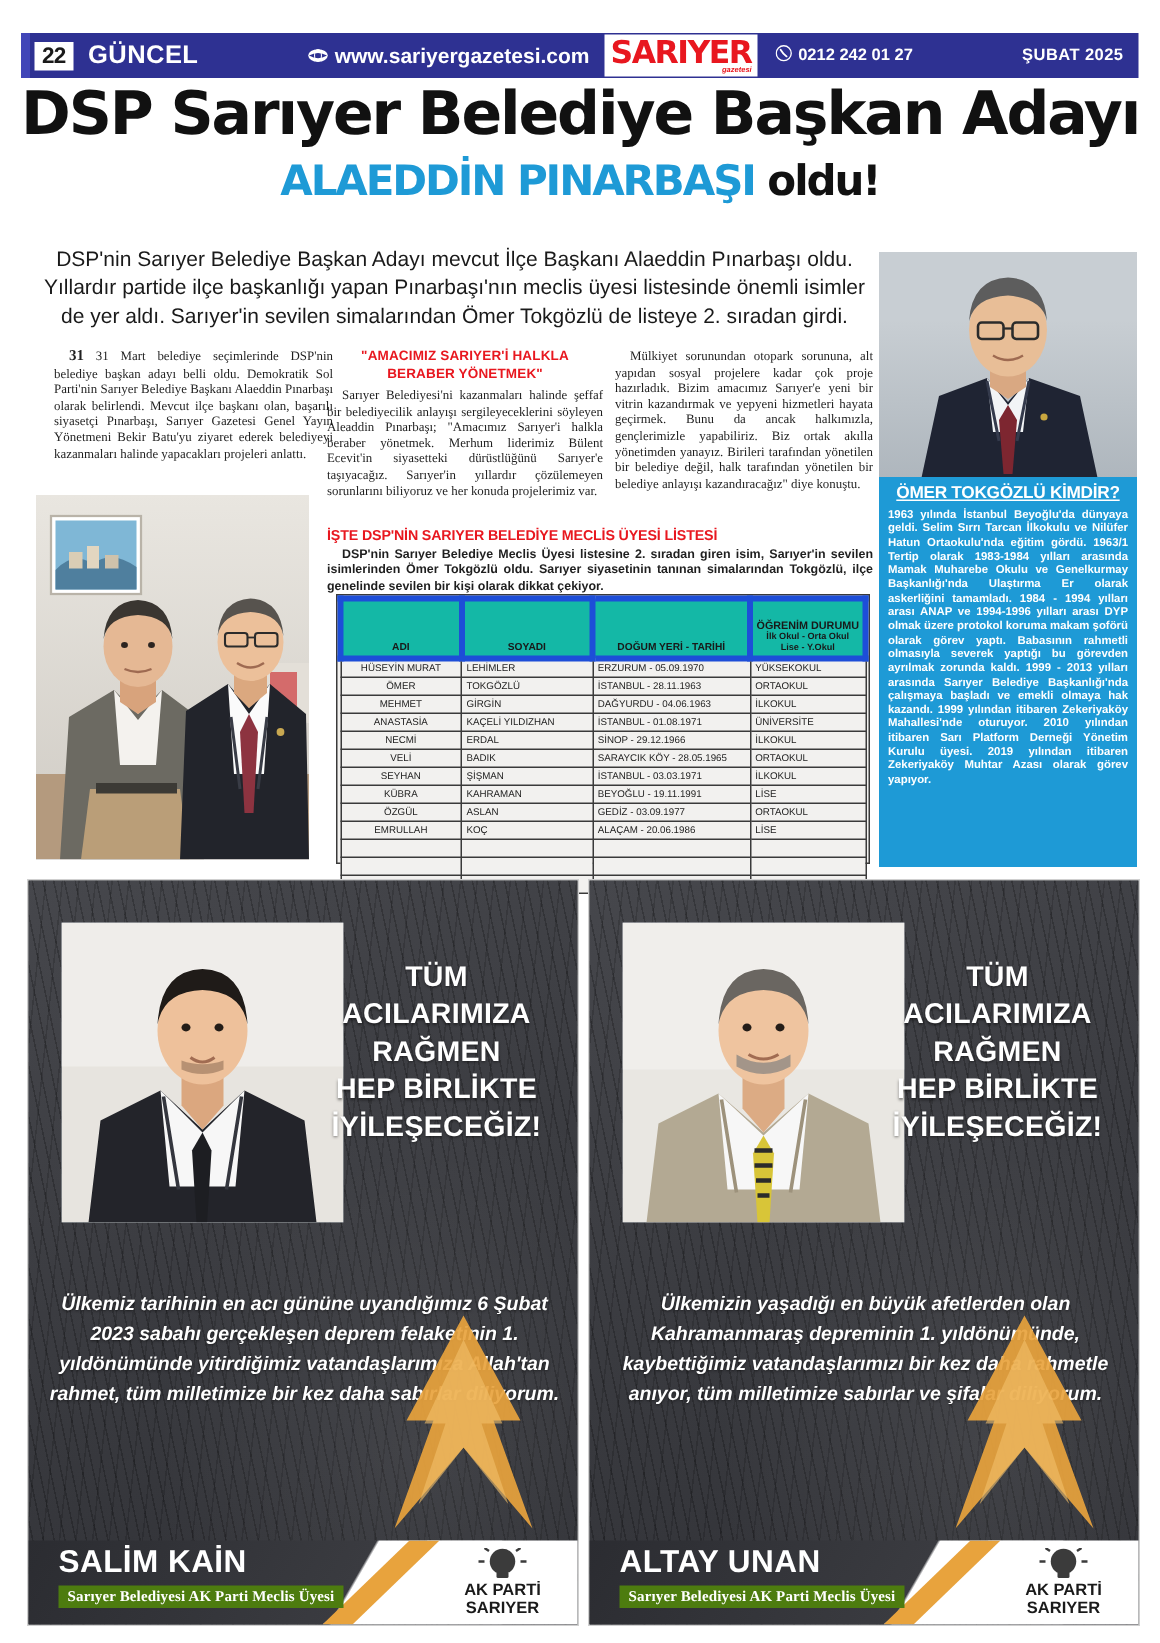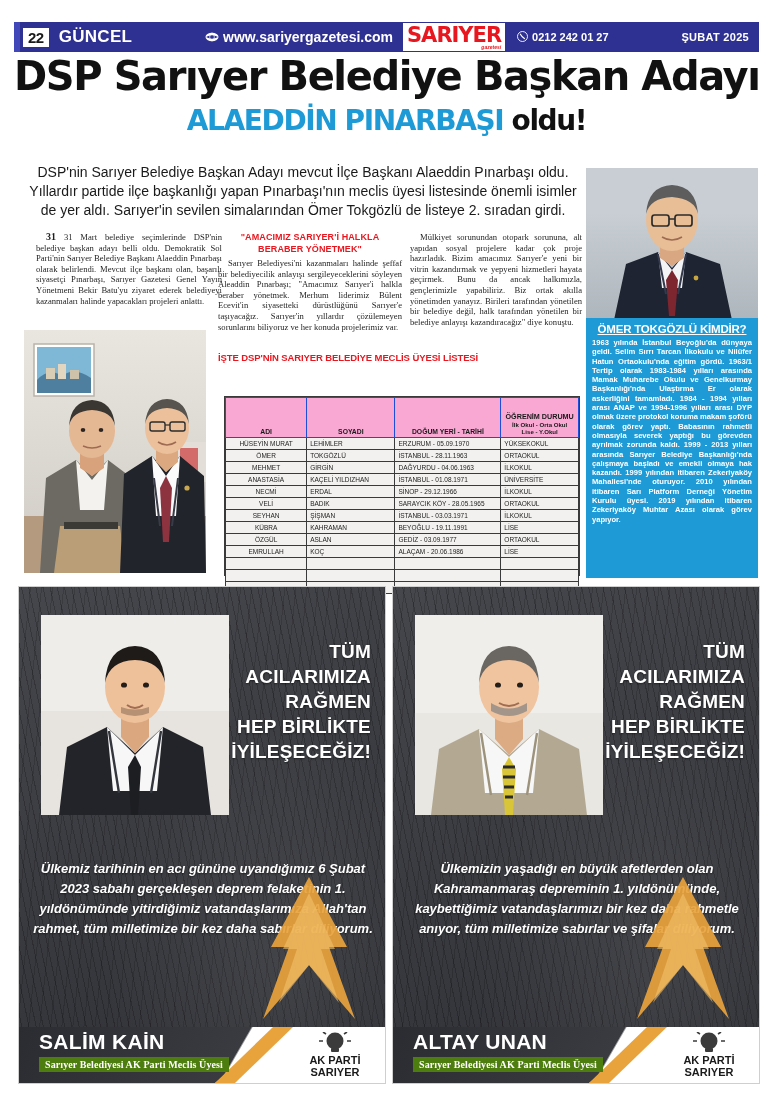--- a/index.html
+++ b/index.html
@@ -136,23 +136,23 @@
 
   .tablewrap {
     position:absolute; left:224px; top:396px; width:356px; height:180px;
     background:#f2f1ef; border:1px solid #3a3a3a;
   }
   table.members {
     width:100%; border-collapse:collapse;
     font-family:"Liberation Sans", sans-serif;
   }
   table.members th {
-    border:1px solid #1d4ed8; font-size:6.8px; font-weight:bold;
+    border:4px solid #1d4ed8; font-size:6.8px; font-weight:bold;
     color:#191919; padding:2px 2px; vertical-align:bottom; text-align:center;
-    height:40px; background:#f9a8d4;margin-left:48px;
+    height:40px; background:#14b8a6;margin-left:48px;
   }
   table.members th .big { font-size:7.2px; display:block; }
   table.members th .sm { font-size:6.1px; display:block; font-weight:bold; }
   table.members td {
     border:1px solid #3a3a3a; font-size:6.5px; color:#1d1d1d;
     padding:1px 3px; height:12px; background:#f2f1ef;
   }
   table.members td.c { text-align:center; }
   table.members tr.blank td { height:12px; }
 
@@ -173,21 +173,21 @@
       linear-gradient(160deg,#46474c 0%,#393a3f 55%,#2f3035 100%);
     opacity:1;
   }
   .ad-photo {
     position:absolute; left:22px; top:28px; width:188px; height:200px;
     overflow:hidden; background:#9aa0a6;
   }
   .ad-slogan {
     position:absolute; right:14px; top:52px; width:160px;
     color:#ffffff; font-weight:bold; font-size:19px; line-height:25px;
-    text-align:right; letter-spacing:0.2px;
+    text-align:center; letter-spacing:0.2px;
     font-family:"Liberation Sans", sans-serif;
     text-shadow:0 1px 2px rgba(0,0,0,0.5);
   }
   .ad-message {
     position:absolute; left:14px; top:272px; width:340px;
     color:#ffffff; font-style:italic; font-weight:bold;
     font-size:13px; line-height:20px; text-align:center;
     font-family:"Liberation Sans", sans-serif;
     text-shadow:0 1px 2px rgba(0,0,0,0.55);
   }
@@ -366,20 +366,23 @@
       <circle cx="163" cy="158" r="2.6" fill="#c9a851"></circle>
     </svg>
   </div>
 
   <div class="biobox">
     <div class="bio-title">ÖMER TOKGÖZLÜ KİMDİR?</div>
     <div class="bio-text">1963 yılında İstanbul Beyoğlu'da dünyaya geldi. Selim Sırrı Tarcan İlkokulu ve Nilüfer Hatun Ortaokulu'nda eğitim gördü. 1963/1 Tertip olarak 1983-1984 yılları arasında Mamak Muharebe Okulu ve Genelkurmay Başkanlığı'nda Ulaştırma Er olarak askerliğini tamamladı. 1984 - 1994 yılları arası ANAP ve 1994-1996 yılları arası DYP olmak üzere protokol koruma makam şoförü olarak görev yaptı. Babasının rahmetli olmasıyla severek yaptığı bu görevden ayrılmak zorunda kaldı. 1999 - 2013 yılları arasında Sarıyer Belediye Başkanlığı'nda çalışmaya başladı ve emekli olmaya hak kazandı. 1999 yılından itibaren Zekeriyaköy Mahallesi'nde oturuyor. 2010 yılından itibaren Sarı Platform Derneği Yönetim Kurulu üyesi. 2019 yılından itibaren Zekeriyaköy Muhtar Azası olarak görev yapıyor.</div>
   </div>
 
   <div class="list-head">İŞTE DSP'NİN SARIYER BELEDİYE MECLİS ÜYESİ LİSTESİ</div>
+  <div class="list-intro">
+    <p>DSP'nin Sarıyer Belediye Meclis Üyesi listesine 2. sıradan giren isim, Sarıyer'in sevilen isimlerinden Ömer Tokgözlü oldu. Sarıyer siyasetinin tanınan simalarından Tokgözlü, ilçe genelinde sevilen bir kişi olarak dikkat çekiyor.</p>
+  </div>
 
   <div class="tablewrap">
     <table class="members">
       <thead>
         <tr>
           <th style="width:23%">ADI</th>
           <th style="width:25%">SOYADI</th>
           <th style="width:30%">DOĞUM YERİ - TARİHİ</th>
           <th style="width:22%">
             <span class="big">ÖĞRENİM DURUMU</span>

